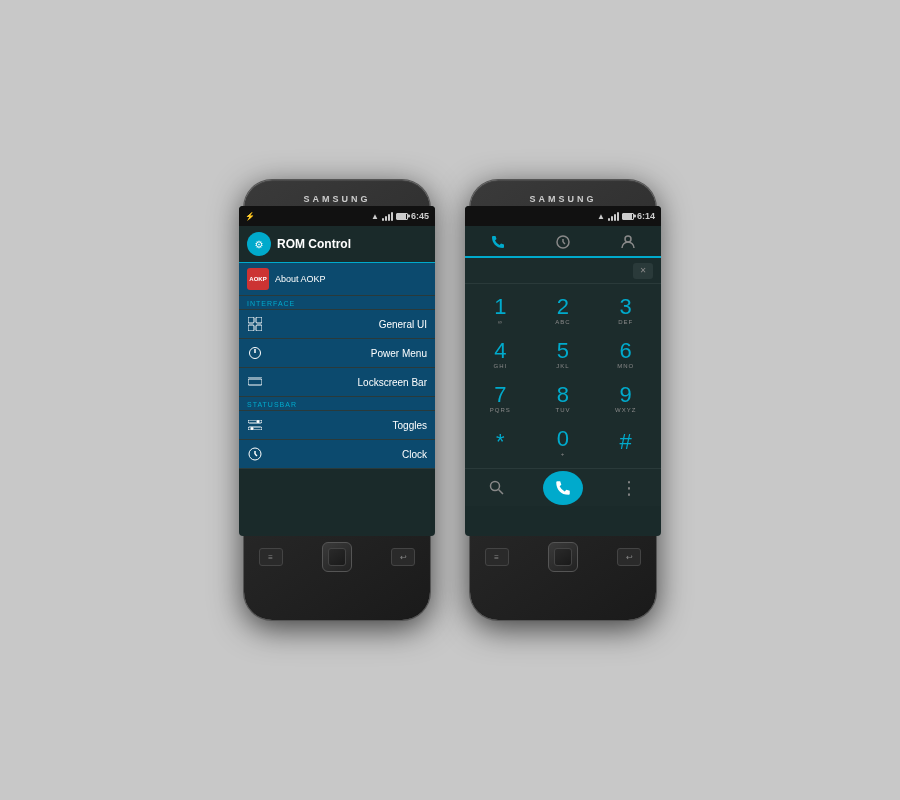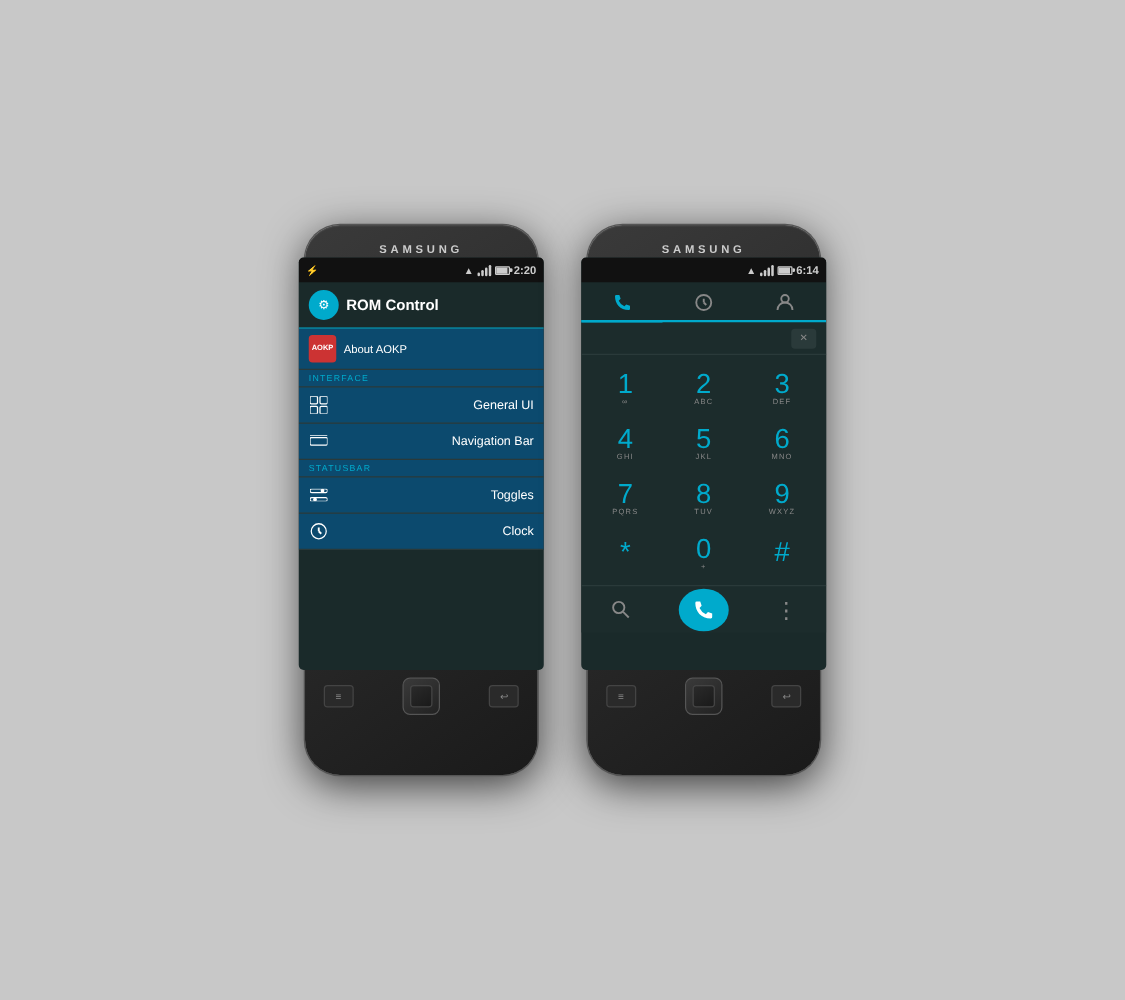--- a/index.html
+++ b/index.html
@@ -392,21 +392,21 @@
           <span style="font-size:8px;">▲</span>
           <div class="signal-bars">
             <div class="signal-bar" style="height:3px;"></div>
             <div class="signal-bar" style="height:5px;"></div>
             <div class="signal-bar" style="height:7px;"></div>
             <div class="signal-bar" style="height:9px;"></div>
           </div>
           <div class="battery-icon">
             <div class="battery-fill"></div>
           </div>
-          <span class="status-time">2:20</span>
+          <span class="status-time">6:45</span>
         </div>
       </div>
 
       <div class="rom-header">
         <div class="rom-icon">⚙</div>
         <span class="rom-title">ROM Control</span>
       </div>
 
       <div class="rom-menu">
 
@@ -424,26 +424,35 @@
                 <rect x="0" y="0" width="6" height="6" rx="1" fill="none" stroke="#fff" stroke-width="1"></rect>
                 <rect x="8" y="0" width="6" height="6" rx="1" fill="none" stroke="#fff" stroke-width="1"></rect>
                 <rect x="0" y="8" width="6" height="6" rx="1" fill="none" stroke="#fff" stroke-width="1"></rect>
                 <rect x="8" y="8" width="6" height="6" rx="1" fill="none" stroke="#fff" stroke-width="1"></rect>
               </svg>
           </div>
           <span class="menu-item-text">General UI</span>
         </div>
         <div class="menu-item">
           <div class="menu-item-icon">
+            <svg width="14" height="14" viewBox="0 0 14 14">
+                <circle cx="7" cy="7" r="5.5" fill="none" stroke="#fff" stroke-width="1"></circle>
+                <line x1="7" y1="3" x2="7" y2="7" stroke="#fff" stroke-width="1.5"></line>
+              </svg>
+          </div>
+          <span class="menu-item-text">Power Menu</span>
+        </div>
+        <div class="menu-item">
+          <div class="menu-item-icon">
             <svg width="14" height="10" viewBox="0 0 14 10">
                 <rect x="0" y="2" width="14" height="6" rx="1" fill="none" stroke="#fff" stroke-width="1"></rect>
                 <line x1="0" y1="0" x2="14" y2="0" stroke="#fff" stroke-width="1"></line>
               </svg>
           </div>
-          <span class="menu-item-text">Navigation Bar</span>
+          <span class="menu-item-text">Lockscreen Bar</span>
         </div>
 
         <div class="section-header">STATUSBAR</div>
         <div class="menu-item">
           <div class="menu-item-icon">
             <svg width="14" height="10" viewBox="0 0 14 10">
                 <rect x="0" y="0" width="14" height="3" rx="1.5" fill="none" stroke="#fff" stroke-width="1"></rect>
                 <rect x="0" y="7" width="14" height="3" rx="1.5" fill="none" stroke="#fff" stroke-width="1"></rect>
                 <circle cx="10" cy="1.5" r="1.5" fill="#fff"></circle>
                 <circle cx="4" cy="8.5" r="1.5" fill="#fff"></circle>

